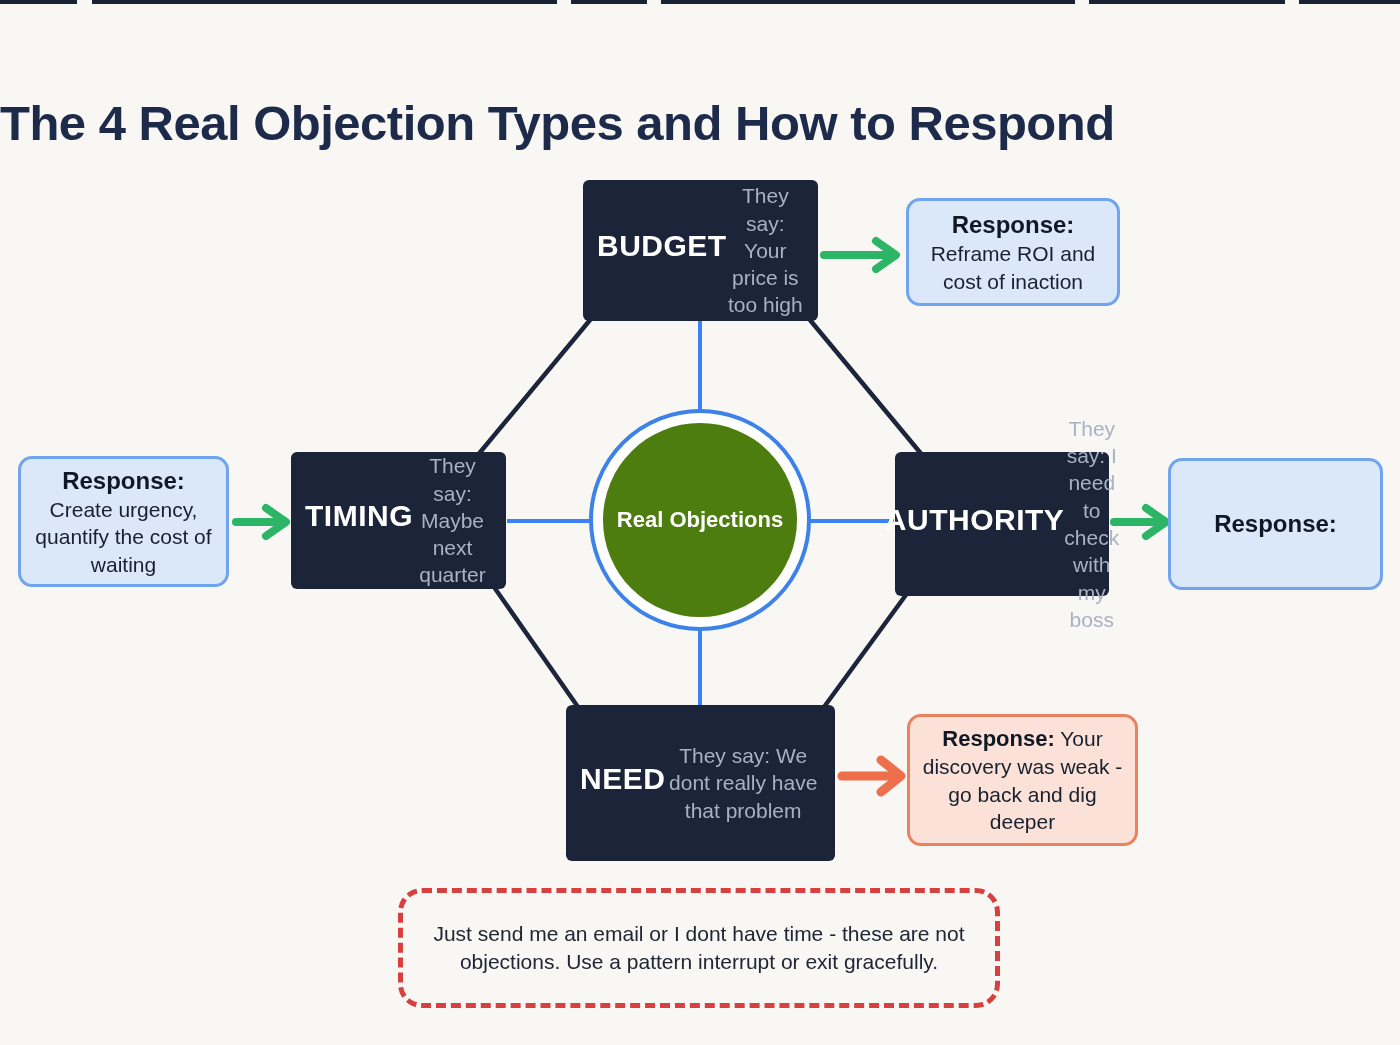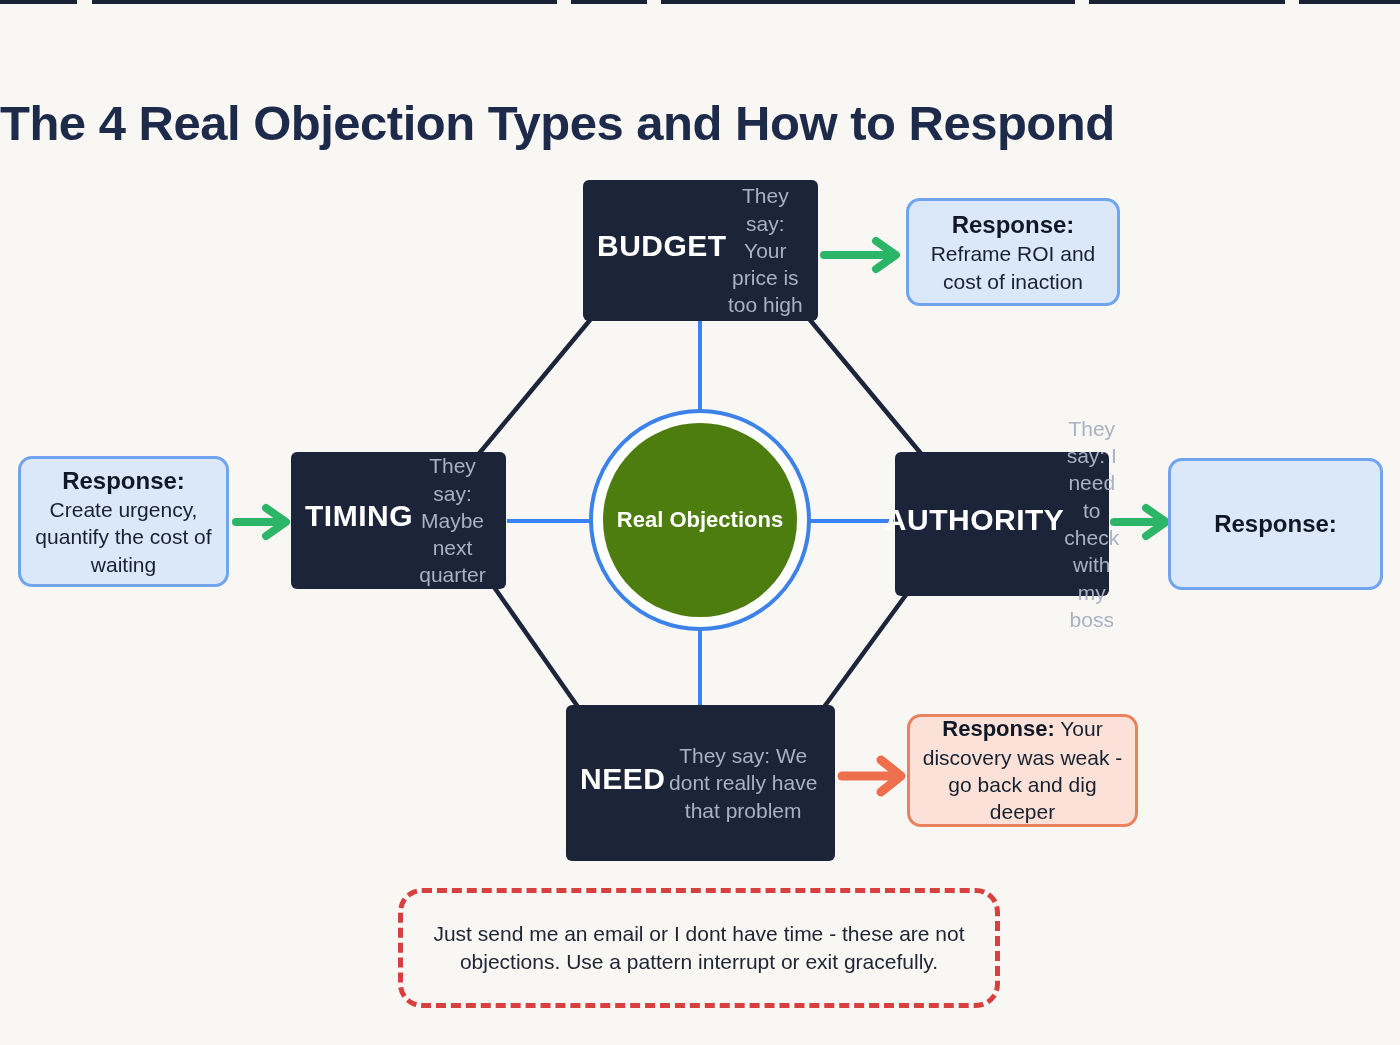--- a/index.html
+++ b/index.html
@@ -74,21 +74,21 @@
 
   
   .node.budget{left:583px;top:180px;width:235px;height:141px;}
   .node.timing{left:291px;top:452px;width:215px;height:137px;}
   .node.authority{left:895px;top:452px;width:214px;height:144px;}
   .node.need{left:566px;top:705px;width:269px;height:156px;}
 
   .response.budget{left:906px;top:198px;width:214px;height:108px;}
   .response.timing{left:18px;top:456px;width:211px;height:131px;}
   .response.authority{left:1168px;top:458px;width:215px;height:132px;}
-  .response.need{left:907px;top:714px;width:231px;height:113px;}
+  .response.need{left:907px;top:714px;width:231px;height:132px;}
 </style>
 </head>
 <body>
 
 <div class="top-strip"></div>
 
 <h1 class="page-title">The 4 Real Objection Types and How to Respond</h1>
 
 <svg class="connectors" width="1400" height="1045" viewBox="0 0 1400 1045">
 

